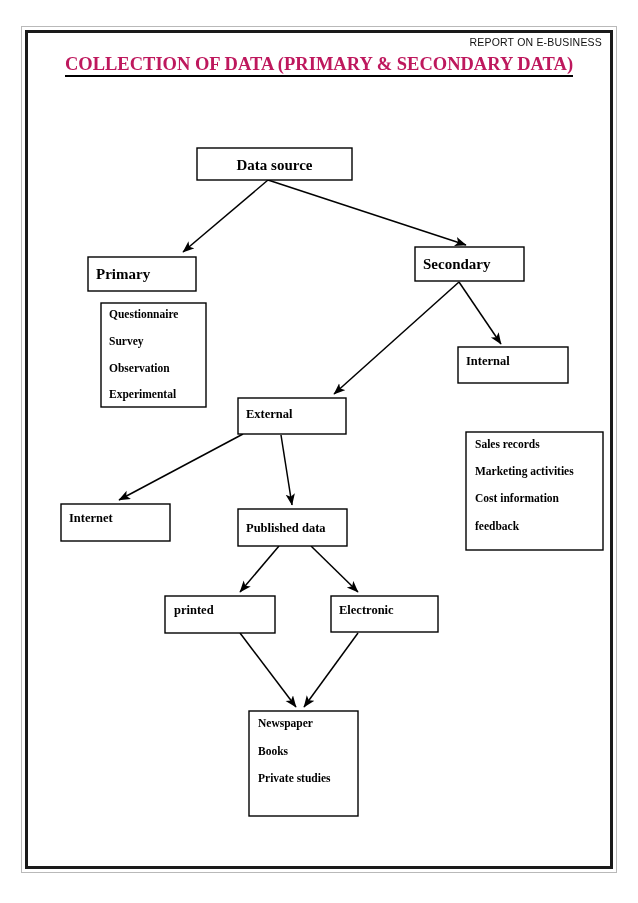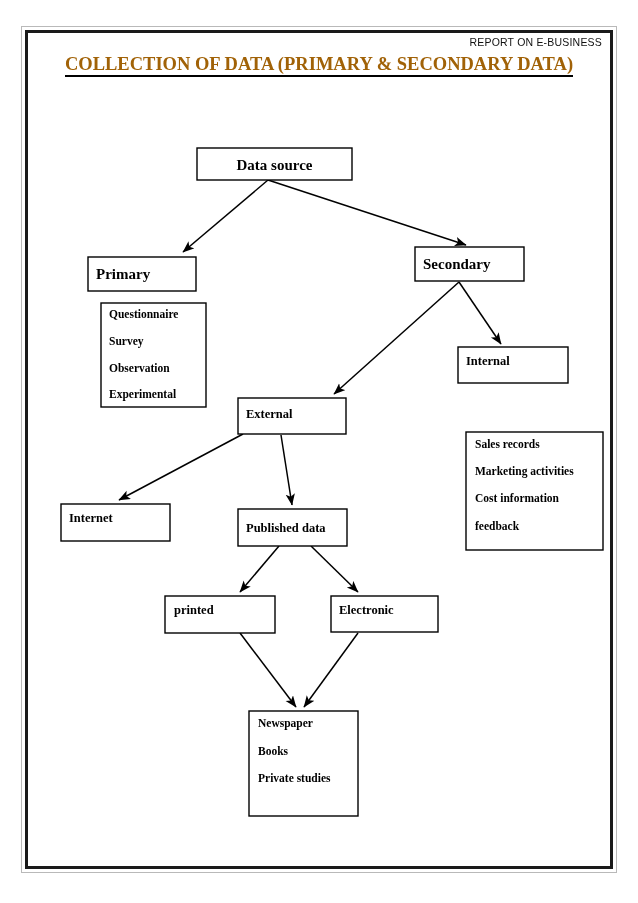--- a/index.html
+++ b/index.html
@@ -52,21 +52,21 @@
   }
   .doc-title {
     position: absolute;
     left: 0;
     top: 54px;
     width: 638px;
     text-align: center;
     font-family: "Liberation Serif", serif;
     font-weight: bold;
     font-size: 18.5px;
-    color: #a16207;
+    color: #be185d;
   }
   .doc-title span {
     border-bottom: 2px solid #000000;
     padding-bottom: 1px;
   }
   .page-number {
     position: absolute;
     left: 0;
     top: 832px;
     width: 638px;

